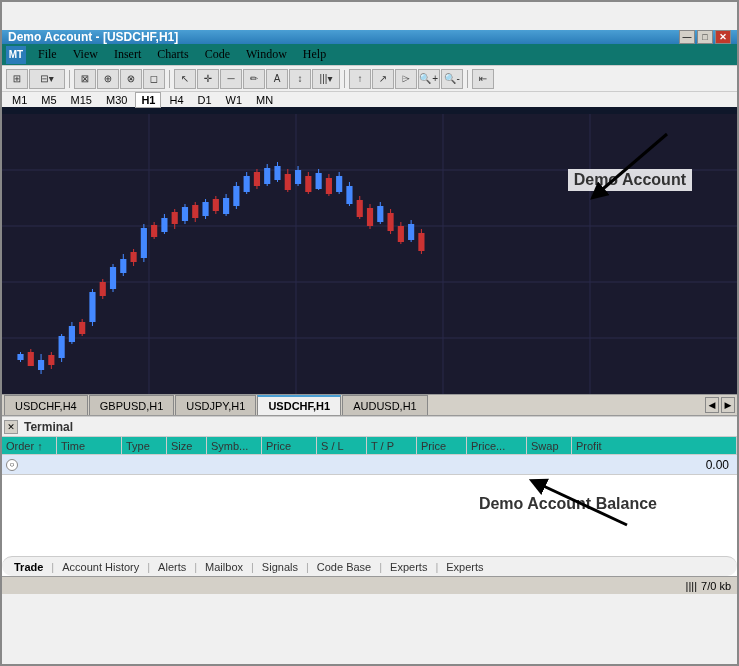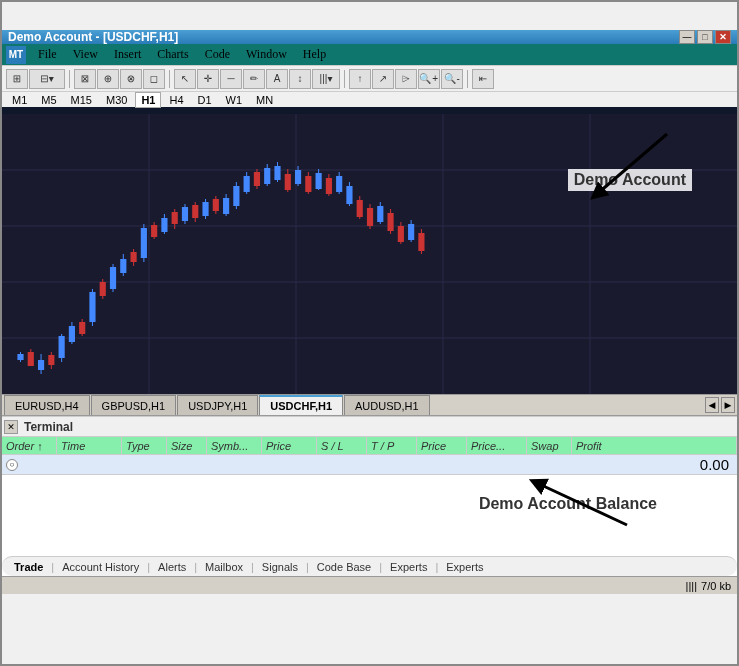--- a/index.html
+++ b/index.html
@@ -221,25 +221,24 @@
     .terminal-title {
       font-size: 12px;
       font-weight: bold;
       color: #333;
       padding: 0 4px;
     }
 
     
     .trade-columns {
       display: flex;
-      background: #86efac;
+      background: #14b8a6;
       border-bottom: 1px solid #ccc;
       height: 18px;
       align-items: flex-start;
-      font-style: italic;
     }
     .col-header {
       font-size: 11px;
       padding: 0 4px;
       color: #333;
       border-right: 1px solid #ccc;
       height: 100%;
       display: flex;
       align-items: center;
       white-space: nowrap;
@@ -268,21 +267,21 @@
       font-size: 8px;
     }
     .balance-text {
       font-size: 11px;
       font-weight: bold;
       color: #000;
     }
     .balance-profit {
       margin-left: auto;
       margin-right: 4px;
-      font-size: 15px;
+      font-size: 12px;
     }
 
     
     .bottom-tabs {
       background: #f0f0f0;
       border-top: 1px solid #ccc;
       display: flex;
       align-items: center;
       height: 20px;
       padding: 0 4px;
@@ -550,21 +549,21 @@
       <line x1="130" y1="20" x2="60" y2="80" stroke="black" stroke-width="3" marker-end="url(#arrowhead)"></line>
       <defs>
         <marker id="arrowhead" markerWidth="6" markerHeight="6" refX="3" refY="3" orient="auto">
           <polygon points="0 0, 6 3, 0 6" fill="black"></polygon>
         </marker>
       </defs>
     </svg>
   </div>
 
   <div class="chart-tabs">
-    <div class="chart-tab">EURUSD,H4</div>
+    <div class="chart-tab">USDCHF,H4</div>
     <div class="chart-tab">GBPUSD,H1</div>
     <div class="chart-tab">USDJPY,H1</div>
     <div class="chart-tab active">USDCHF,H1</div>
     <div class="chart-tab">AUDUSD,H1</div>
     <div class="chart-tab-scroll">
       <div class="tab-scroll-btn">◀</div>
       <div class="tab-scroll-btn">▶</div>
     </div>
   </div>
 

